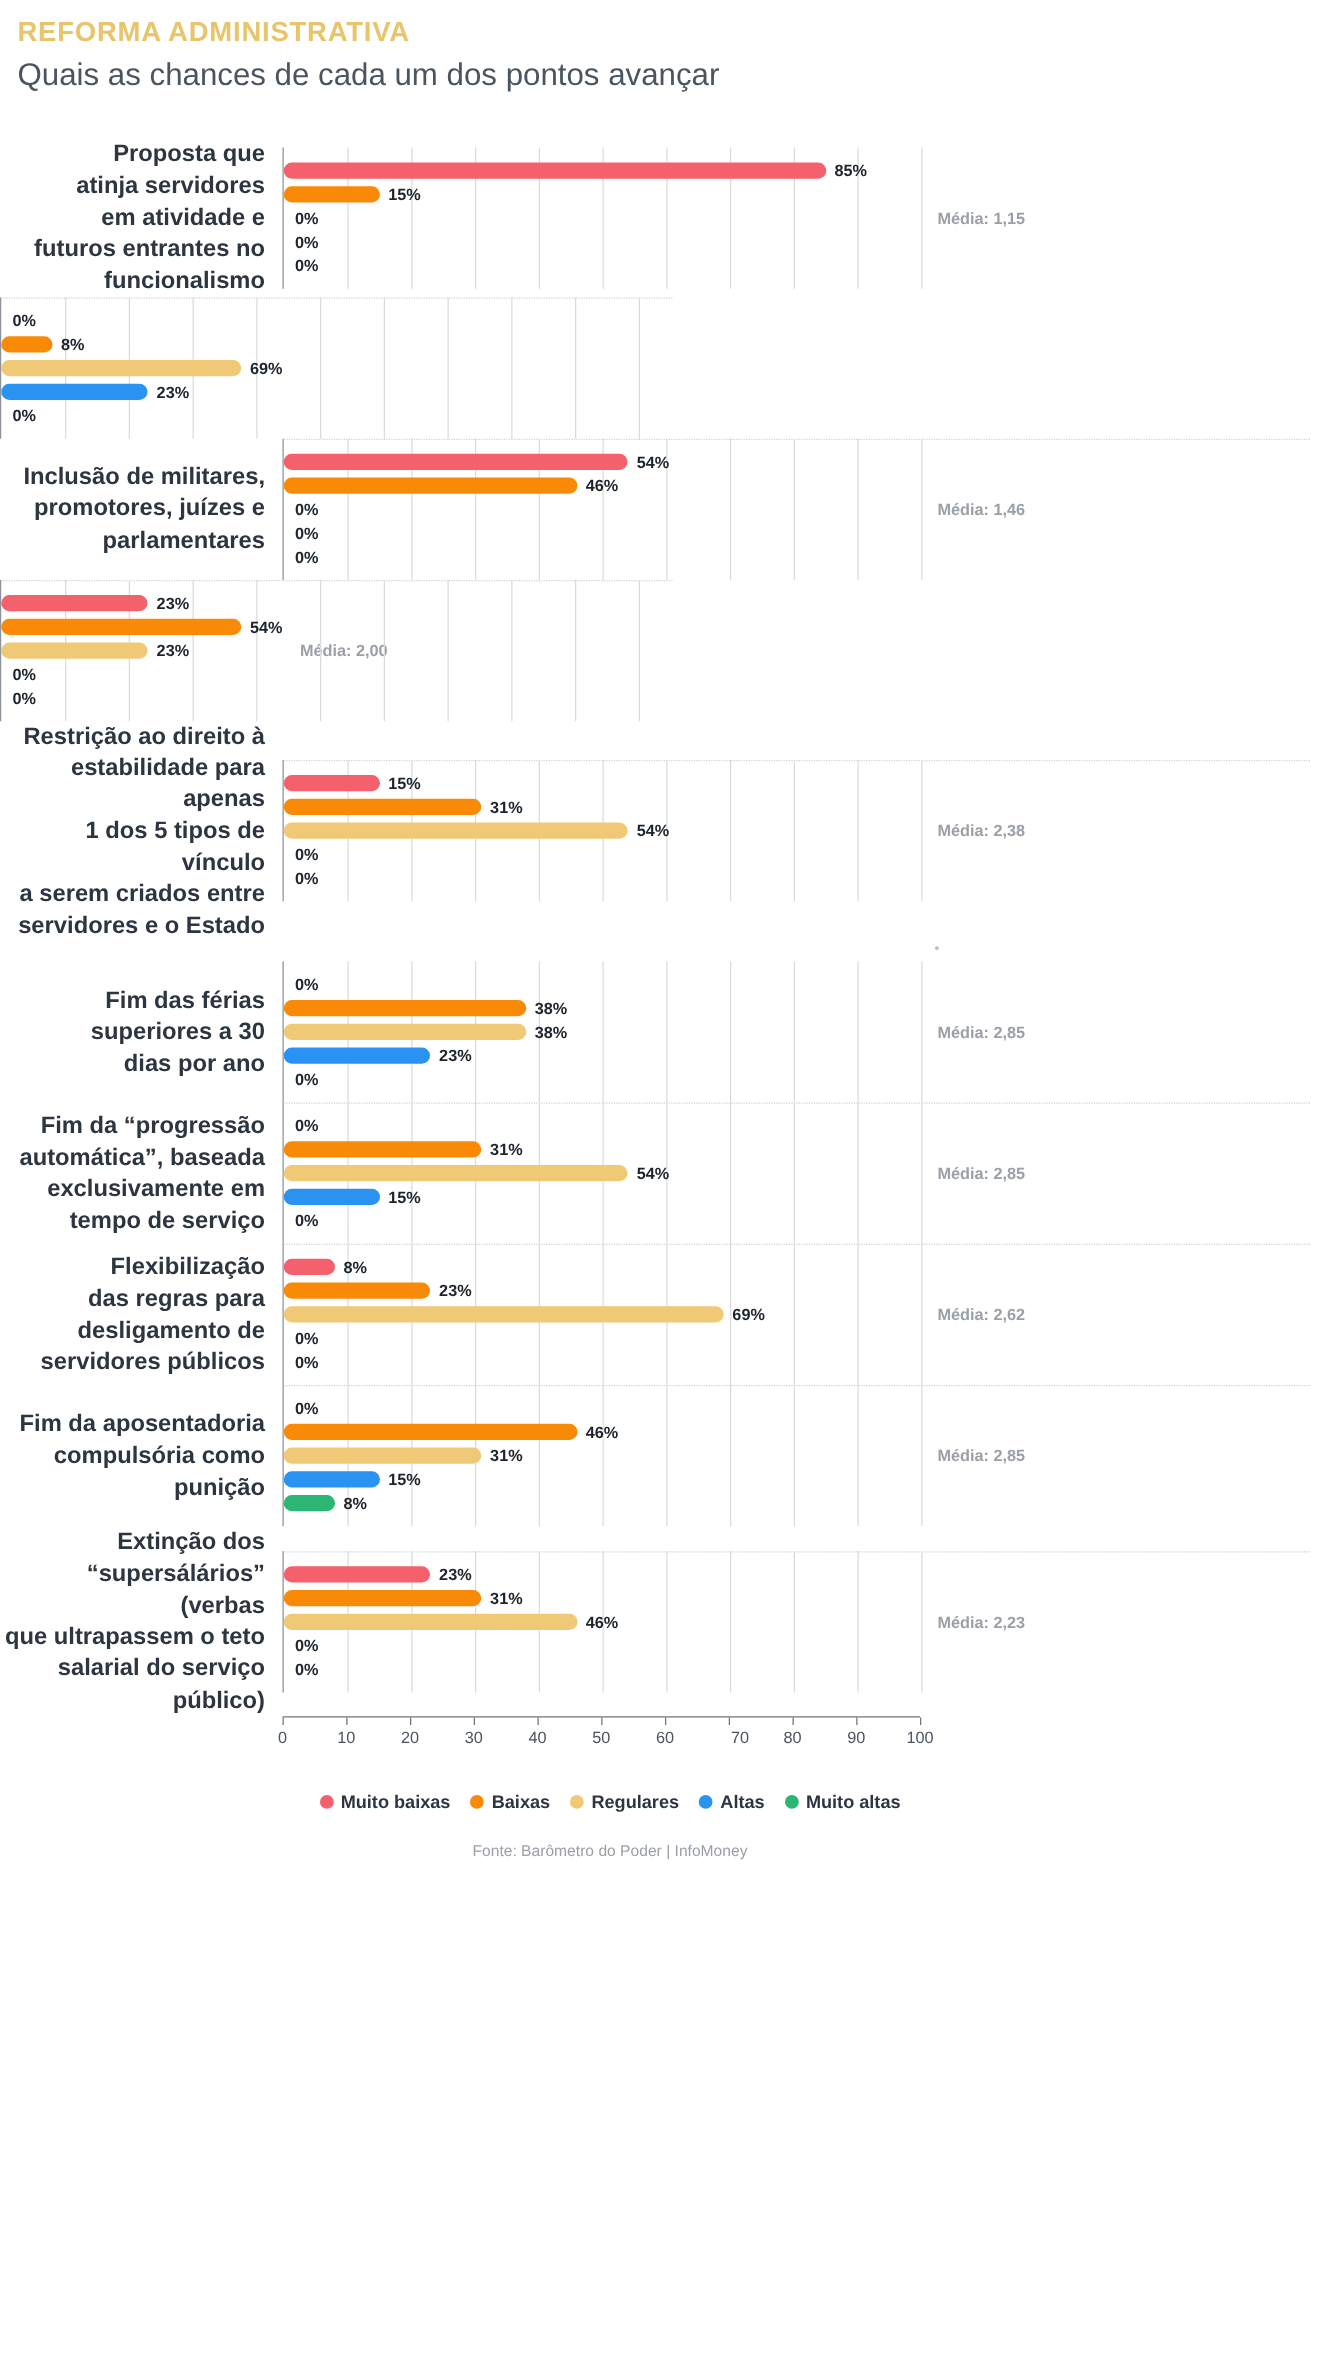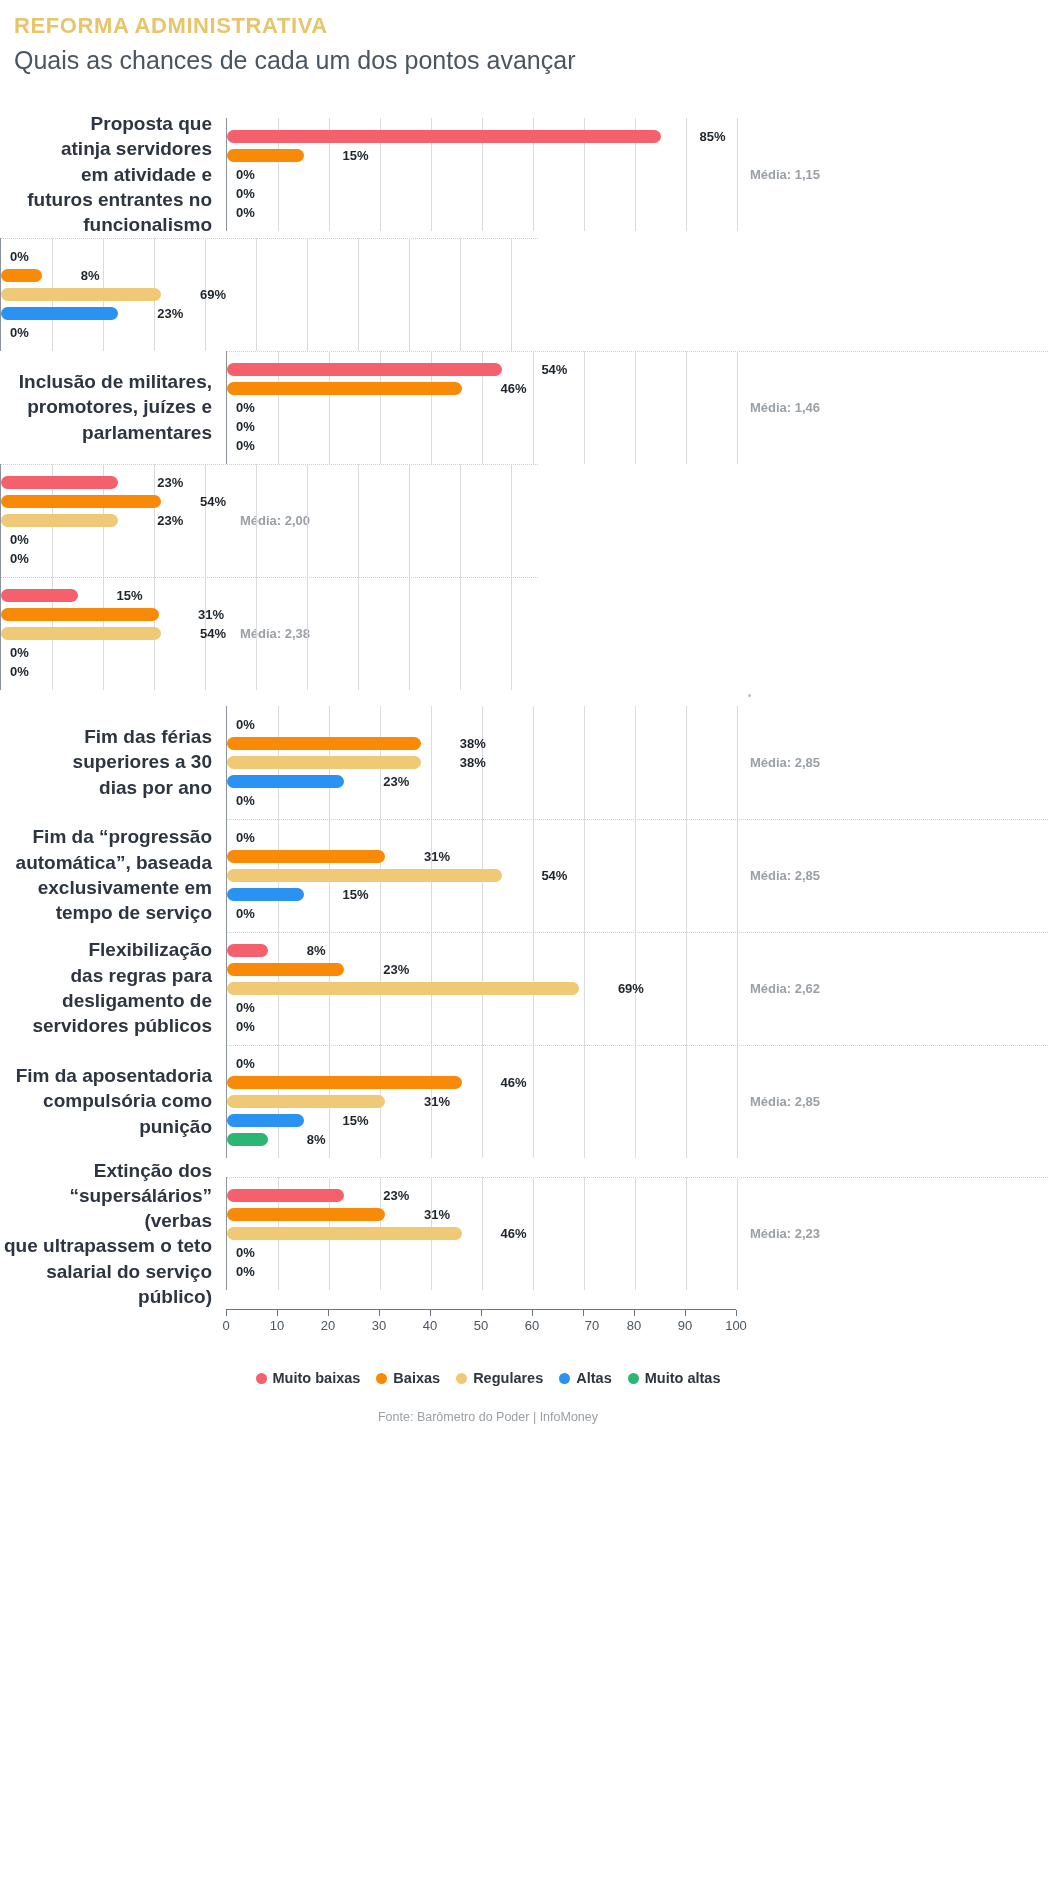--- a/index.html
+++ b/index.html
@@ -57,21 +57,21 @@
   }
   .gridlines i{
     position:absolute;top:0;bottom:0;width:1px;background:#d9dbdd;
   }
   .rowsep{
     position:absolute;left:0;right:-312px;height:0;border-top:1px dotted #cfd2d5;
     z-index:0;
   }
   .bars{position:relative;z-index:1;}
   .bar-row{
-    display:flex;align-items:center;height:19px;gap:32px;
+    display:flex;align-items:center;height:19px;
   }
   .bar{
     height:13px;border-radius:7px;min-width:0;
   }
   .bar-val{
     font-size:13px;font-weight:bold;color:#1d242c;
     margin-left:7px;white-space:nowrap;
   }
   .bar-val.zeroval{margin-left:9px;}
   .media{
@@ -284,20 +284,25 @@
             <div class="bar-row">
               <span class="bar-val zeroval">0%</span>
             </div>
           </div>
         </div>
         <div class="media-cell">
           <span class="media">Média: 2,00</span>
         </div>
       </div>
       <div class="grp">
+        <div class="grp-label">Restrição ao direito à
+estabilidade para apenas
+1 dos 5 tipos de vínculo
+a serem criados entre
+servidores e o Estado</div>
         <div class="plot">
           <div class="rowsep" style="top:0"></div>
           <div class="gridlines">
             <i style="left:51px"></i>
             <i style="left:102px"></i>
             <i style="left:153px"></i>
             <i style="left:204px"></i>
             <i style="left:255px"></i>
             <i style="left:306px"></i>
             <i style="left:357px"></i>

